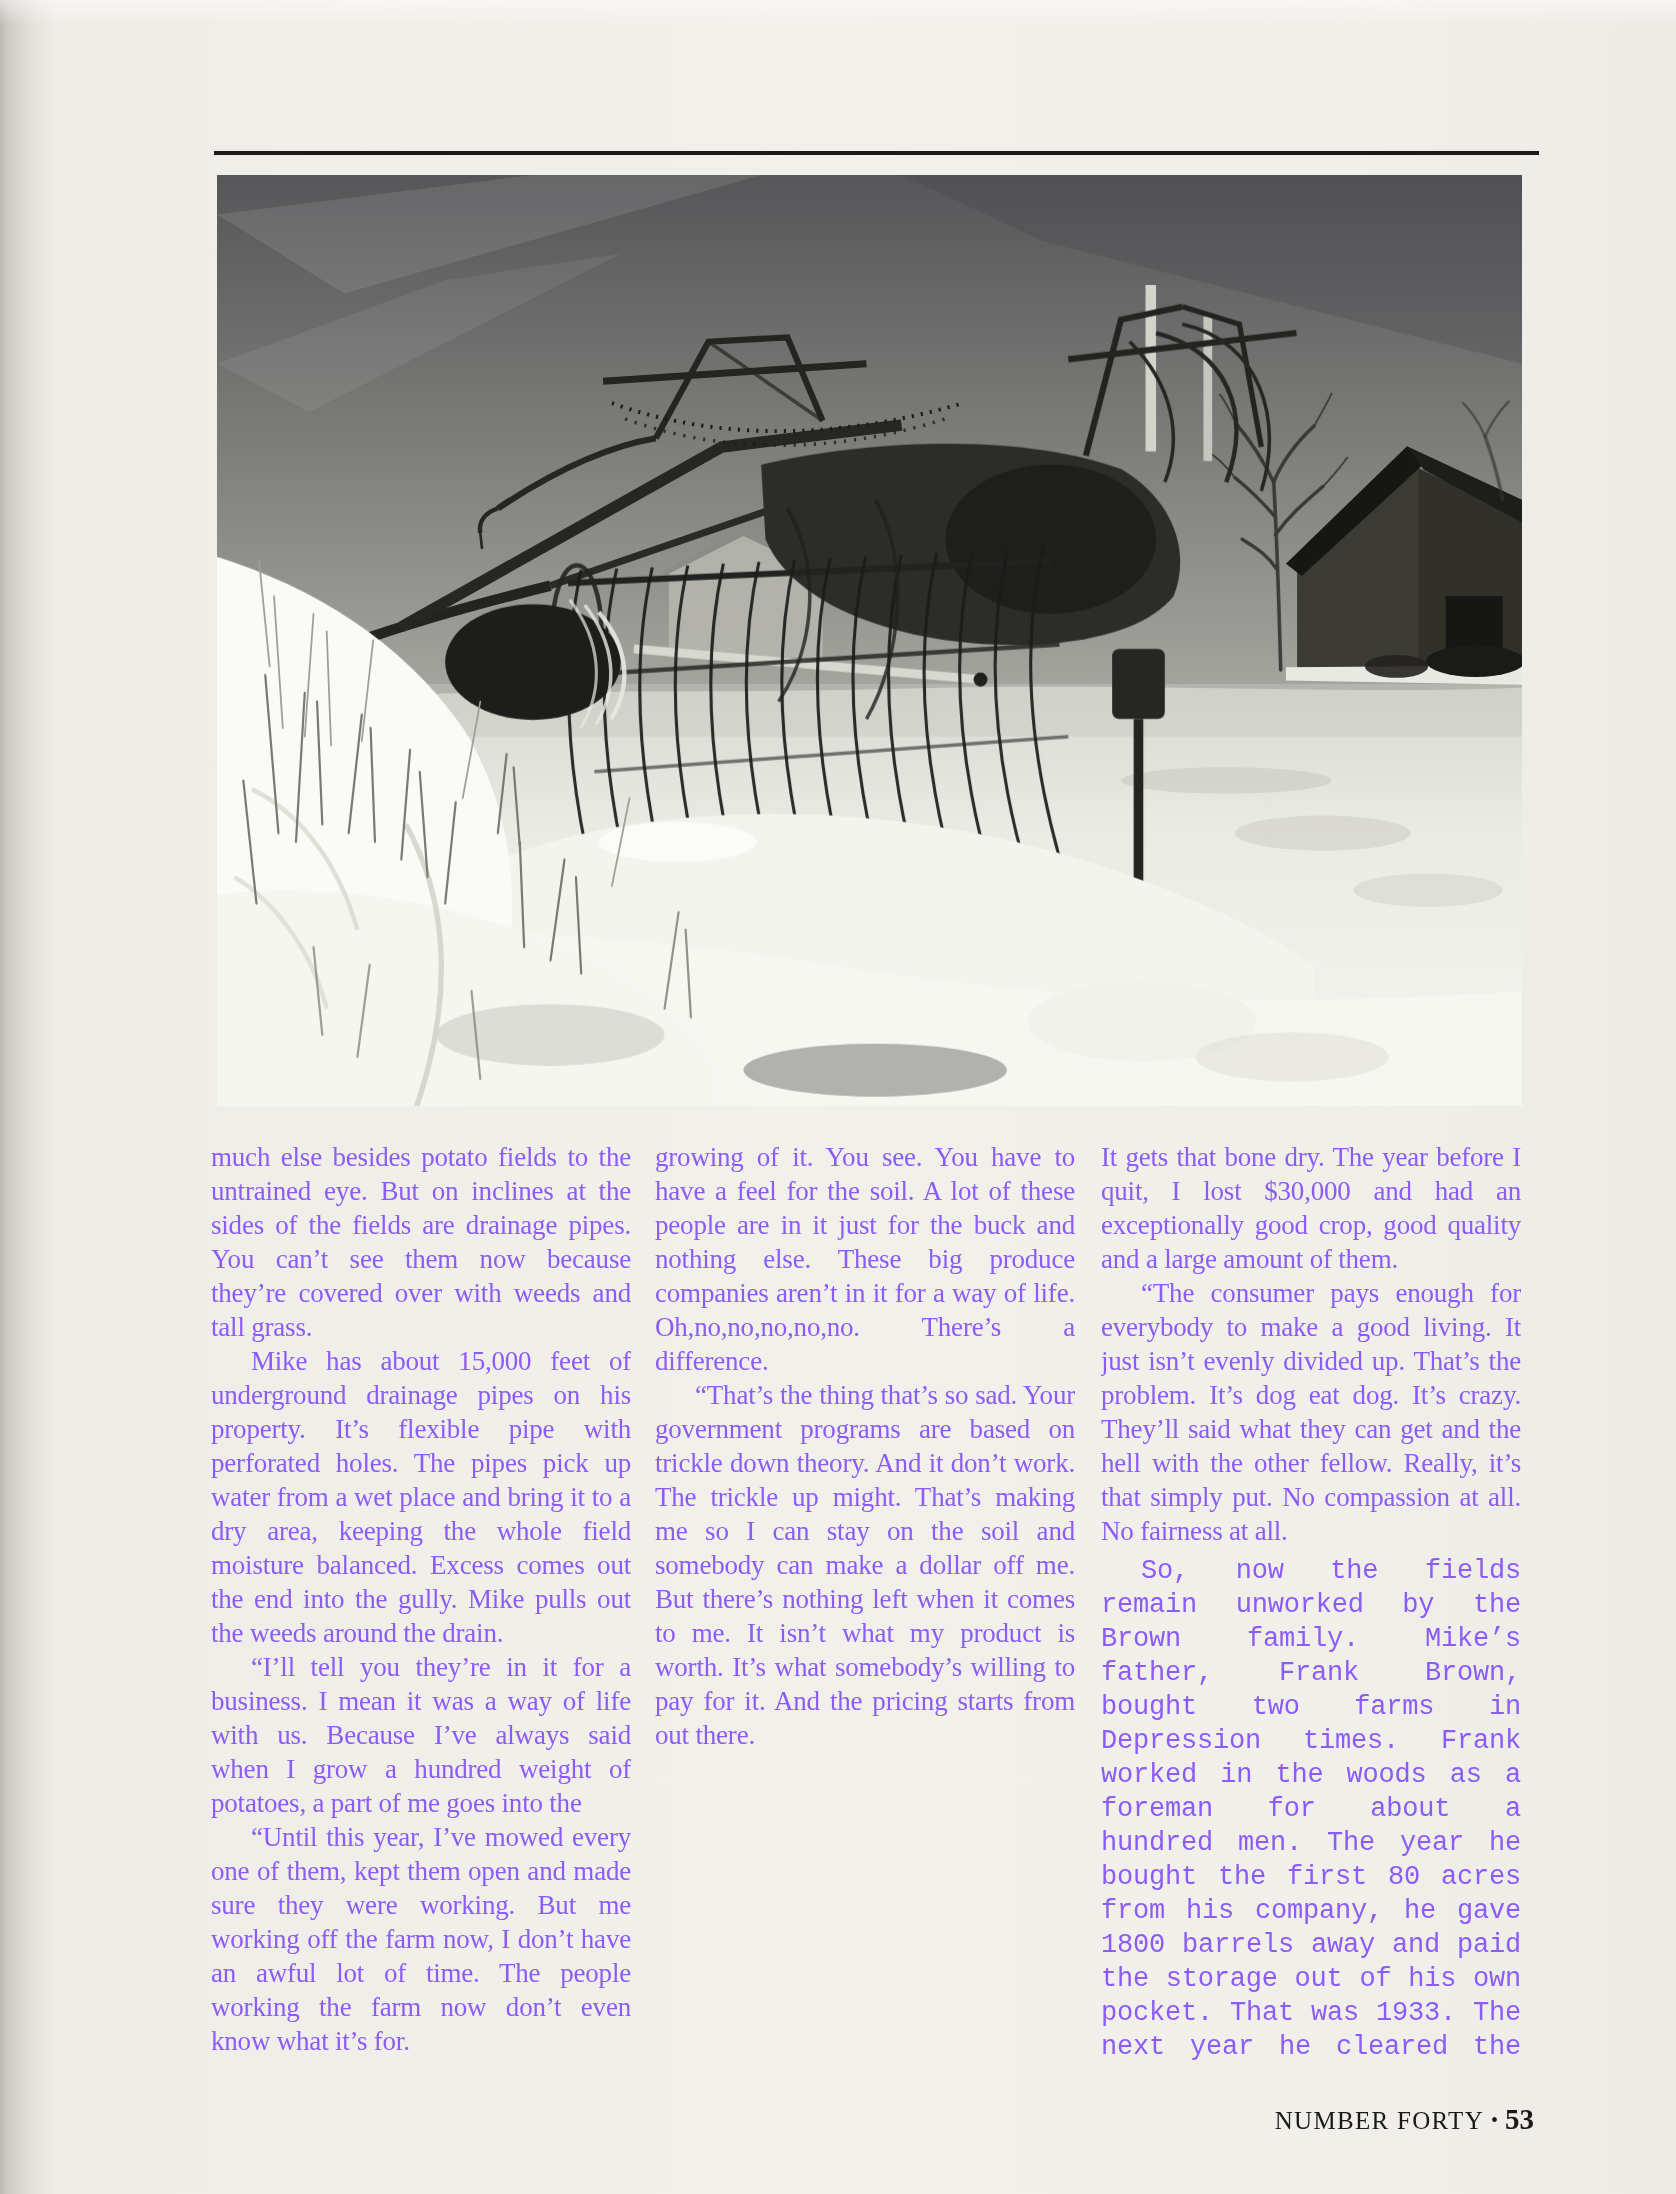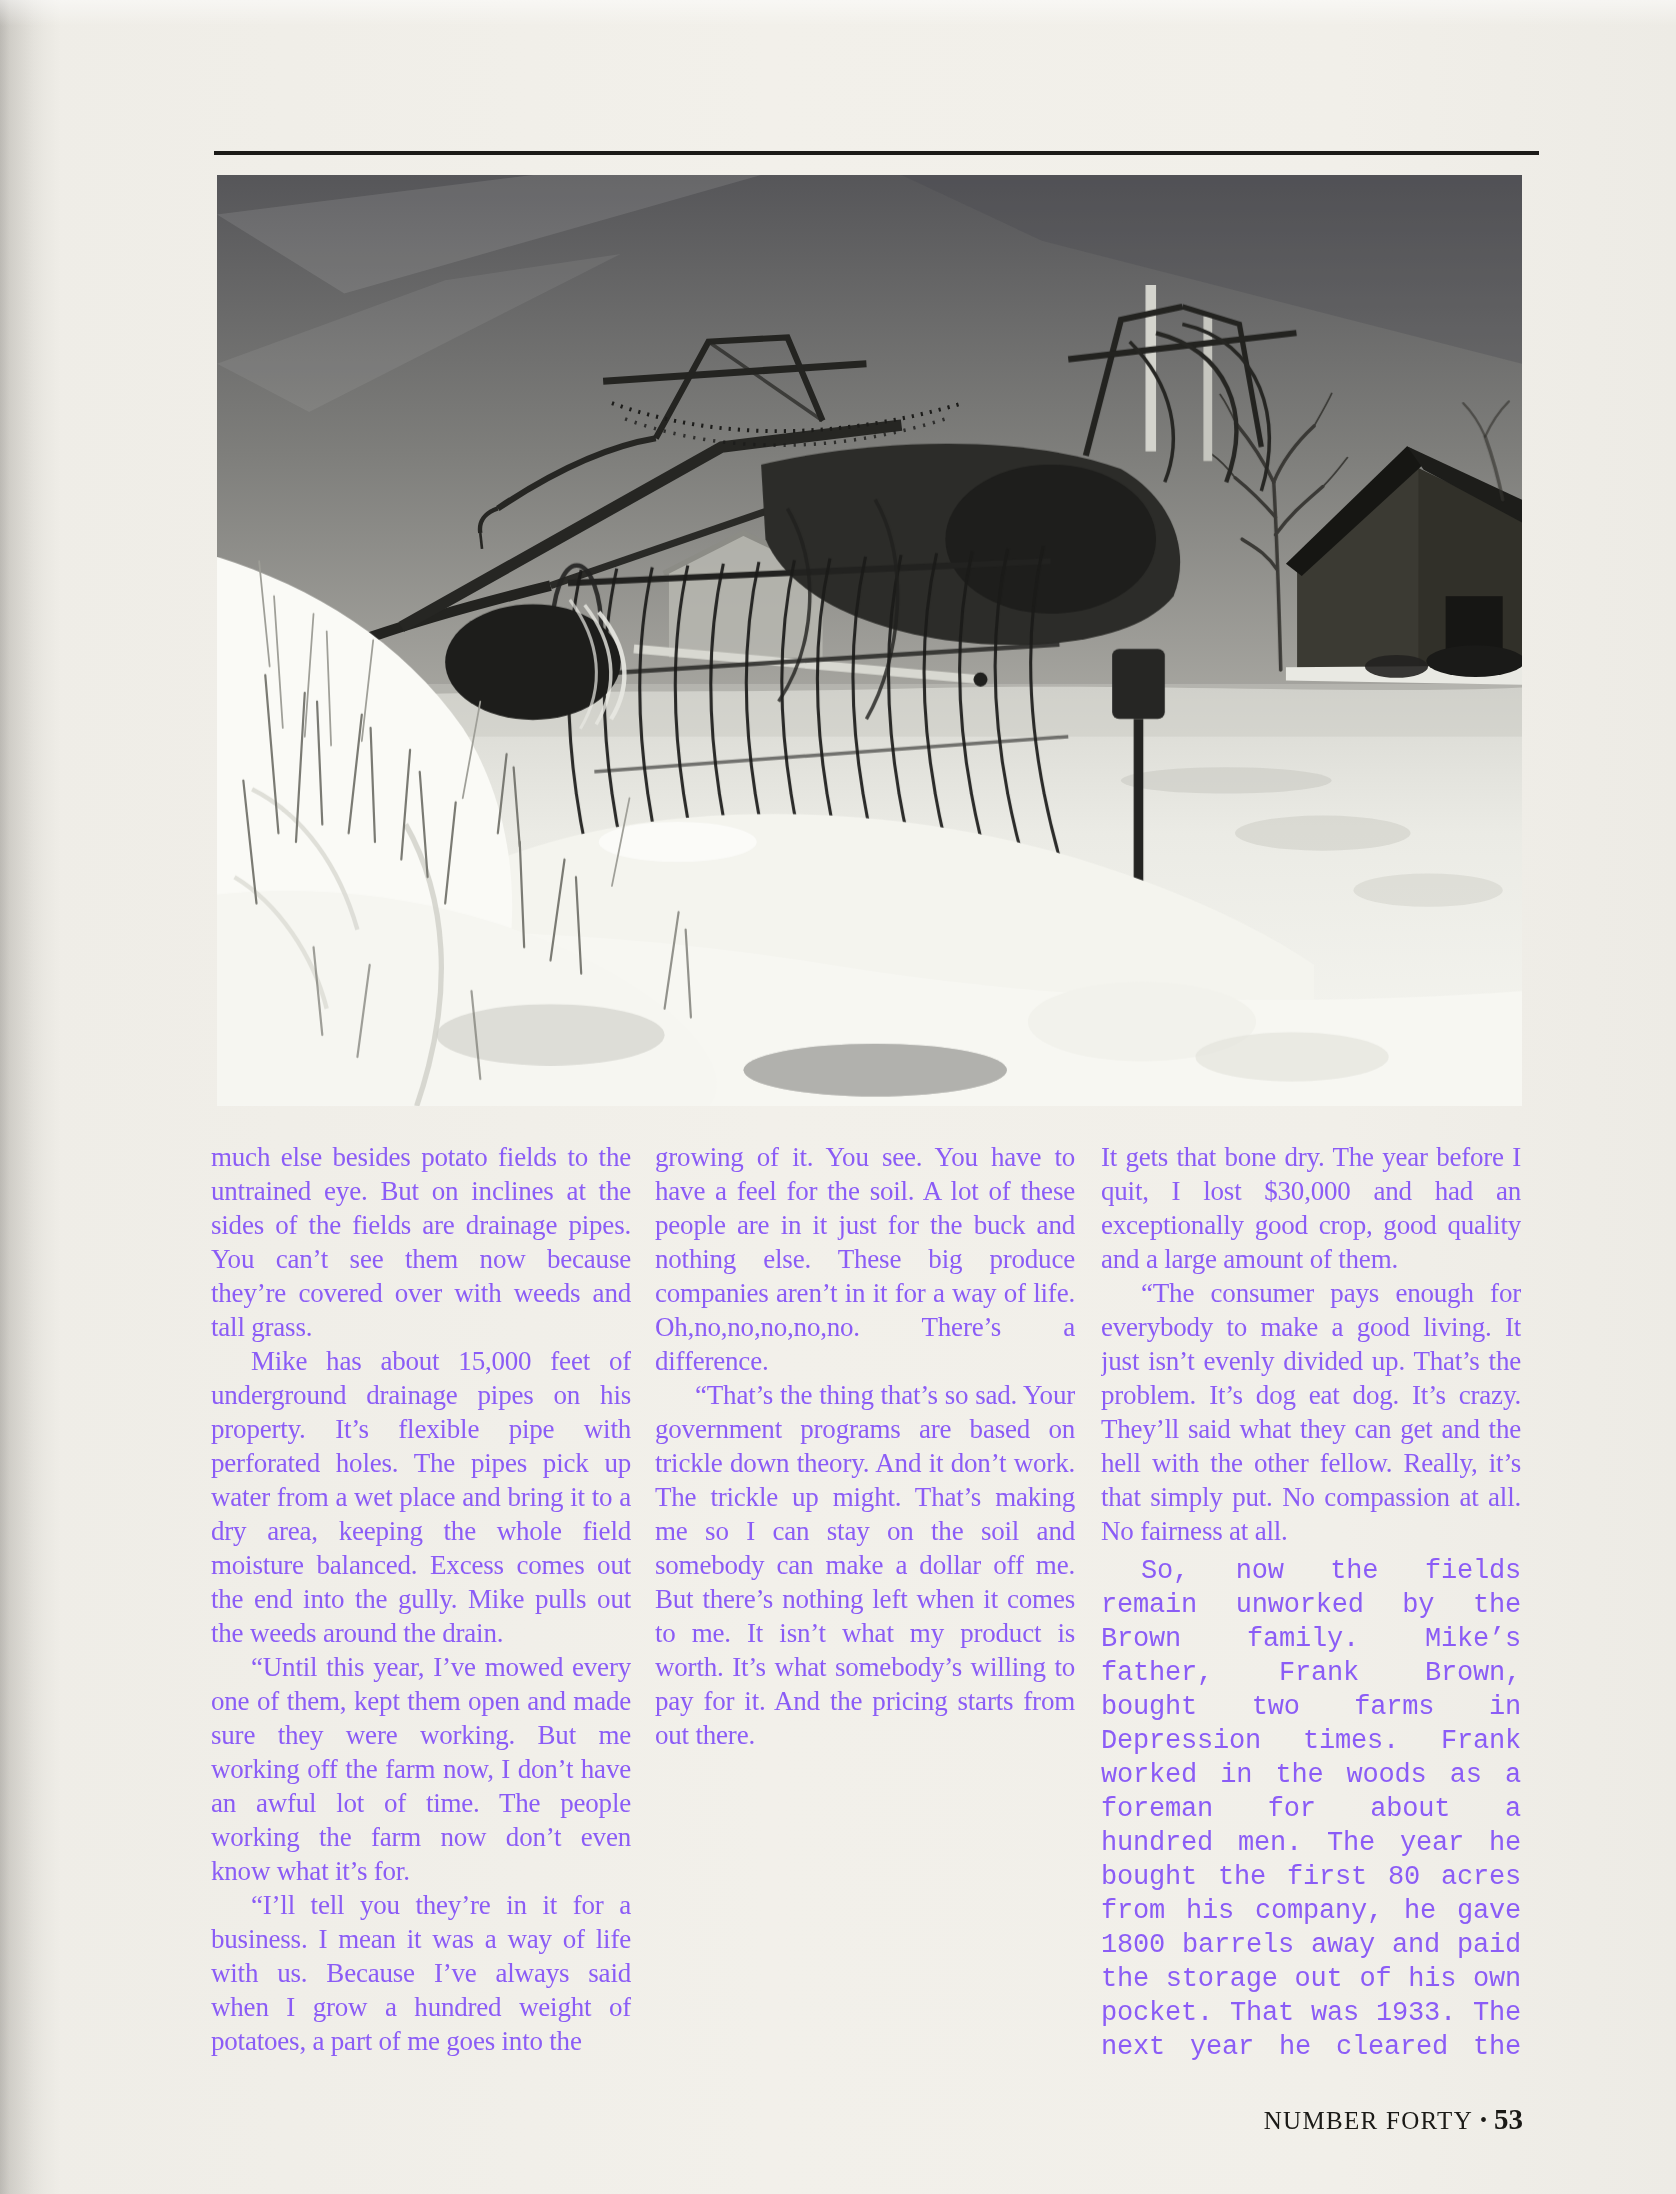--- a/index.html
+++ b/index.html
@@ -42,21 +42,21 @@
     text-align: justify; text-justify: inter-word;
   }
   .col-1 { left: 211px; }
   .col-2 { left: 655px; }
   .col-3 { left: 1101px; }
   .col p { margin: 0; }
   .col p.indent { text-indent: 40px; }
   .col p.space-before { margin-top: 6px; font-family: Liberation Mono, monospace; }
 
   .footer {
-    position: absolute; top: 2103px; right: 153px;
+    position: absolute; top: 2103px; right: 142px;
     color: #1b1a17; white-space: nowrap;
   }
   .footer .journal {
     font-size: 25px; letter-spacing: 1.3px;
   }
   .footer .bullet {
     font-size: 20px; margin: 0 7px; vertical-align: 2.2px;
   }
   .footer .pagenum {
     font-size: 29px; font-weight: bold;
@@ -249,22 +249,22 @@
           <path d="M560,1420 L600,1200"></path>
           <path d="M900,1620 L940,1420"></path>
         </g>
       </g>
     </svg>
   </figure>
 
   <div class="col col-1">
     <p>much else besides potato fields to the untrained eye. But on inclines at the sides of the fields are drainage pipes. You can’t see them now because they’re covered over with weeds and tall grass.</p>
     <p class="indent">Mike has about 15,000 feet of underground drainage pipes on his property. It’s flexible pipe with perforated holes. The pipes pick up water from a wet place and bring it to a dry area, keeping the whole field moisture balanced. Excess comes out the end into the gully. Mike pulls out the weeds around the drain.</p>
+    <p class="indent">“I’ll tell you they’re in it for a business. I mean it was a way of life with us. Because I’ve always said when I grow a hundred weight of potatoes, a part of me goes into the</p>
     <p class="indent">“Until this year, I’ve mowed every one of them, kept them open and made sure they were working. But me working off the farm now, I don’t have an awful lot of time. The people working the farm now don’t even know what it’s for.</p>
-    <p class="indent">“I’ll tell you they’re in it for a business. I mean it was a way of life with us. Because I’ve always said when I grow a hundred weight of potatoes, a part of me goes into the</p>
   </div>
 
   <div class="col col-2">
     <p>growing of it. You see. You have to have a feel for the soil. A lot of these people are in it just for the buck and nothing else. These big produce companies aren’t in it for a way of life. Oh,no,no,no,no,no. There’s a difference.</p>
     <p class="indent">“That’s the thing that’s so sad. Your government programs are based on trickle down theory. And it don’t work. The trickle up might. That’s making me so I can stay on the soil and somebody can make a dollar off me. But there’s nothing left when it comes to me. It isn’t what my product is worth. It’s what somebody’s willing to pay for it. And the pricing starts from out there.</p>
   </div>
 
   <div class="col col-3">
     <p>It gets that bone dry. The year before I quit, I lost $30,000 and had an exceptionally good crop, good quality and a large amount of them.</p>
     <p class="indent">“The consumer pays enough for everybody to make a good living. It just isn’t evenly divided up. That’s the problem. It’s dog eat dog. It’s crazy. They’ll said what they can get and the hell with the other fellow. Really, it’s that simply put. No compassion at all. No fairness at all.</p>

